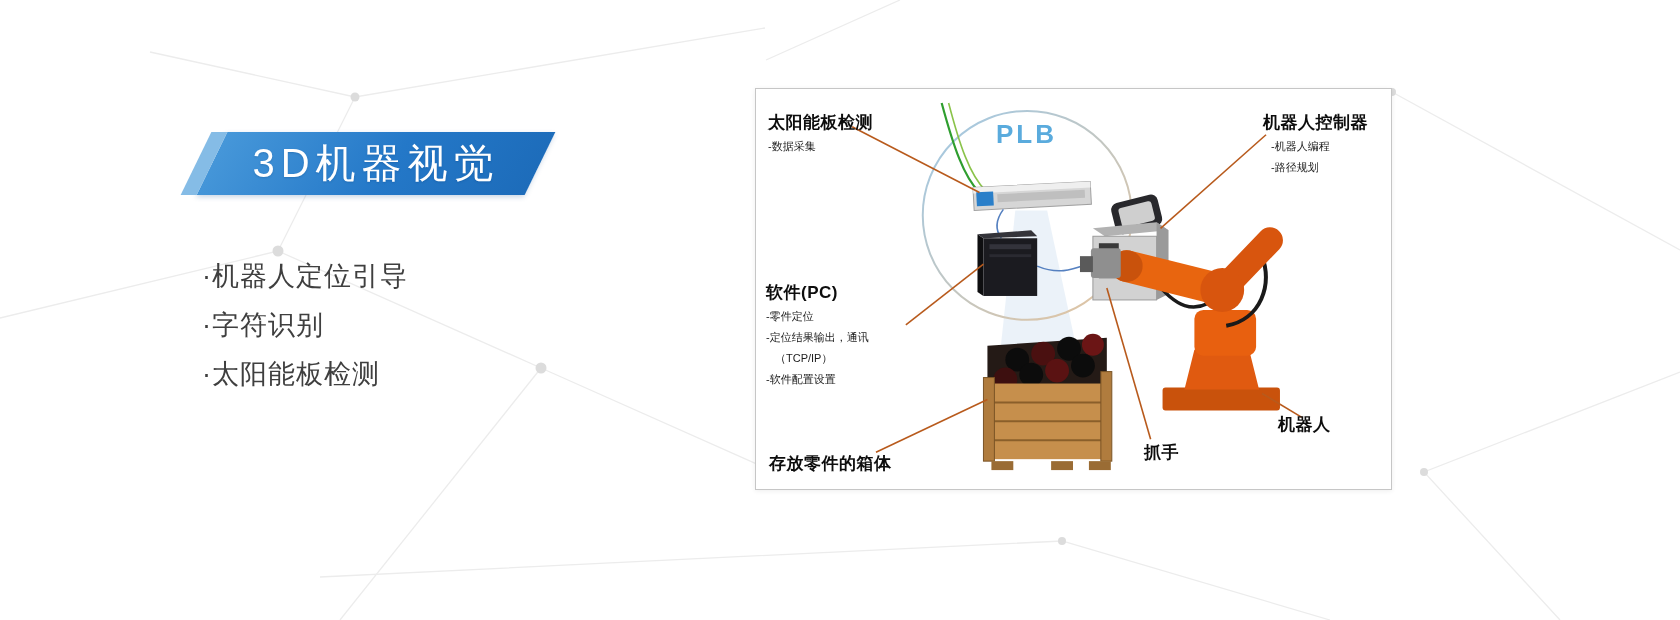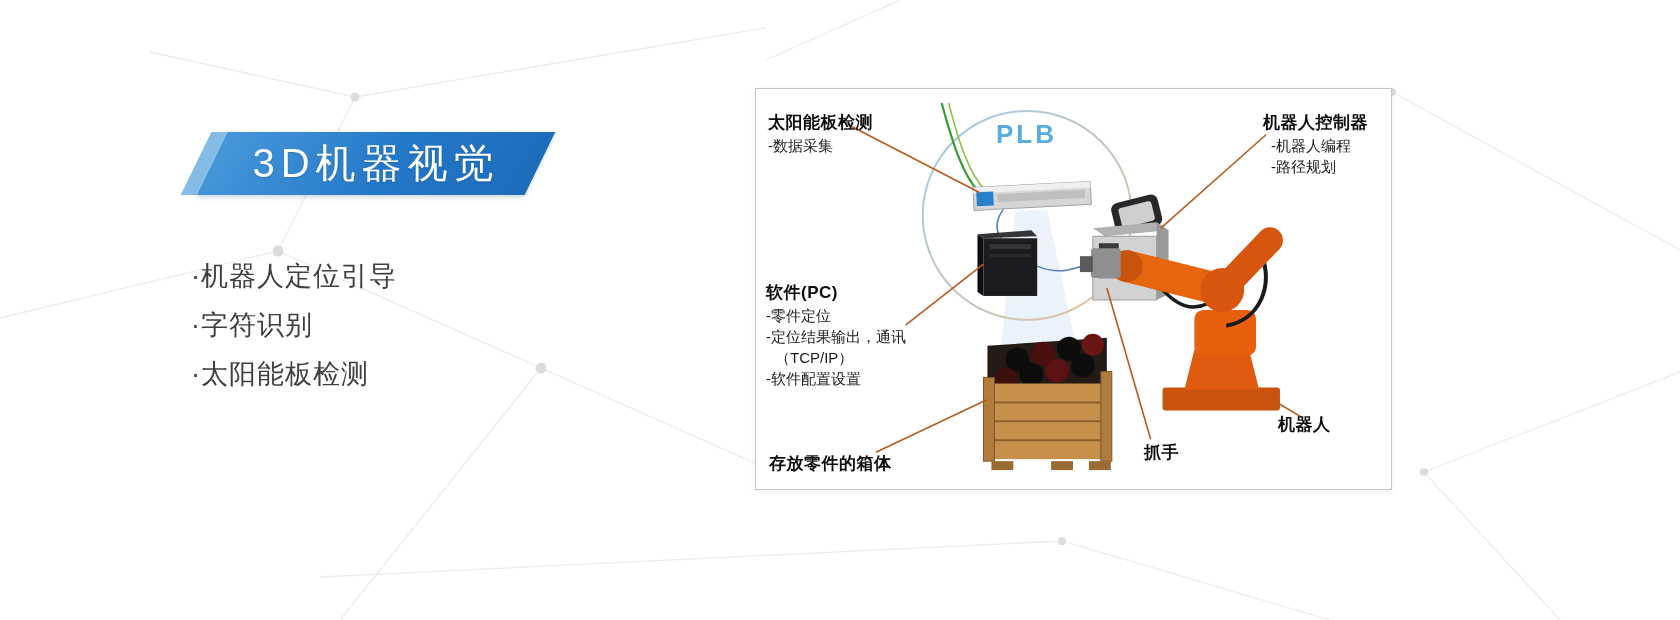--- a/index.html
+++ b/index.html
@@ -28,37 +28,37 @@
   .banner-inner {
     transform:skewX(26deg);
     width:100%; height:100%;
     display:flex; align-items:center; justify-content:center;
     color:#fff; font-size:40px; font-weight:500; letter-spacing:6px;
     text-shadow:0 1px 2px rgba(0,60,120,.25);
     white-space:nowrap;
   }
 
   
-  .features { position:absolute; left:191px; top:252px; }
+  .features { position:absolute; left:202px; top:252px; }
   .feature-item {
     font-size:27px; line-height:49px; color:#3f3f3f; letter-spacing:1px;
     white-space:nowrap;
   }
 
   
   .panel {
     position:absolute; left:755px; top:88px; width:637px; height:402px;
     background:#fff; border:1px solid #c6c6c6;
     box-shadow:0 1px 5px rgba(0,0,0,.07);
   }
   .panel .illus { position:absolute; left:0; top:0; width:100%; height:100%; }
 
   .lbl { position:absolute; white-space:nowrap; }
   .lbl .t { font-weight:bold; font-size:17px; color:#0d0d0d; letter-spacing:.5px; }
-  .lbl .s { font-size:15px; color:#1c1c1c; margin-top:3px; line-height:18px; }
+  .lbl .s { font-size:11px; color:#1c1c1c; margin-top:3px; line-height:18px; }
   .lbl .s.indent { padding-left:9px; }
 
   .plb-label {
     position:absolute; left:240px; top:30px;
     font-size:26px; color:#5aabdd; letter-spacing:3px; font-weight:700;
   }
 
   .lbl-vision   { left:12px;  top:22px; }
   .lbl-ctrl     { left:487px; top:22px;margin-left:20px; }
   .lbl-ctrl .s  { padding-left:8px; }

